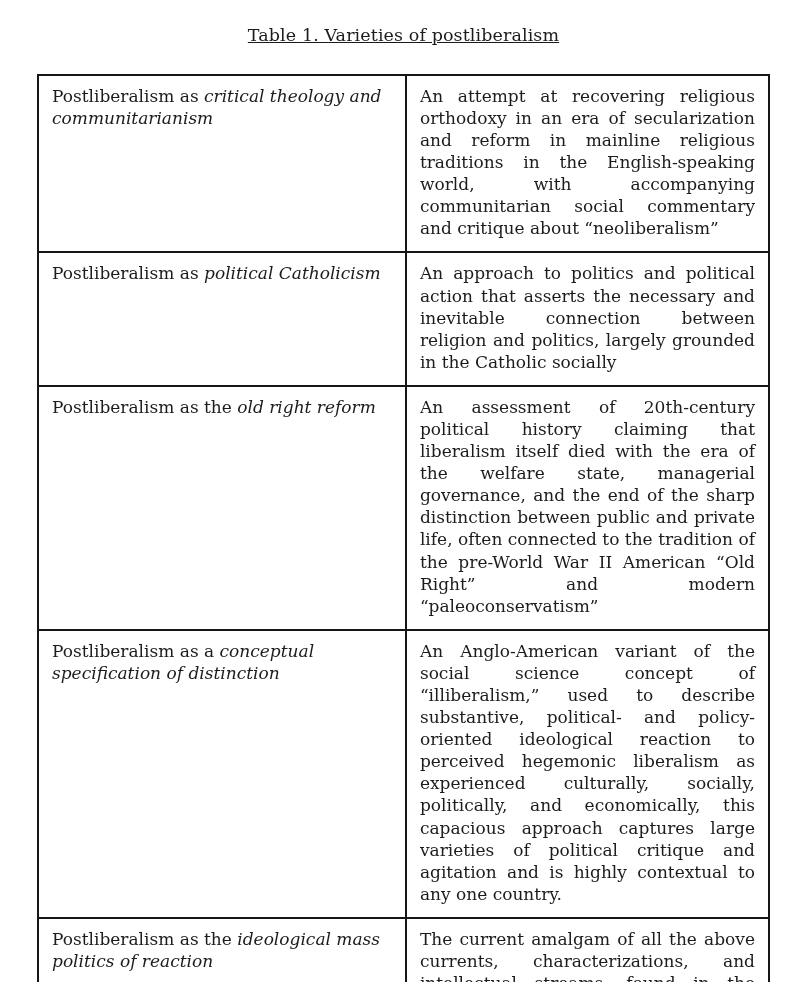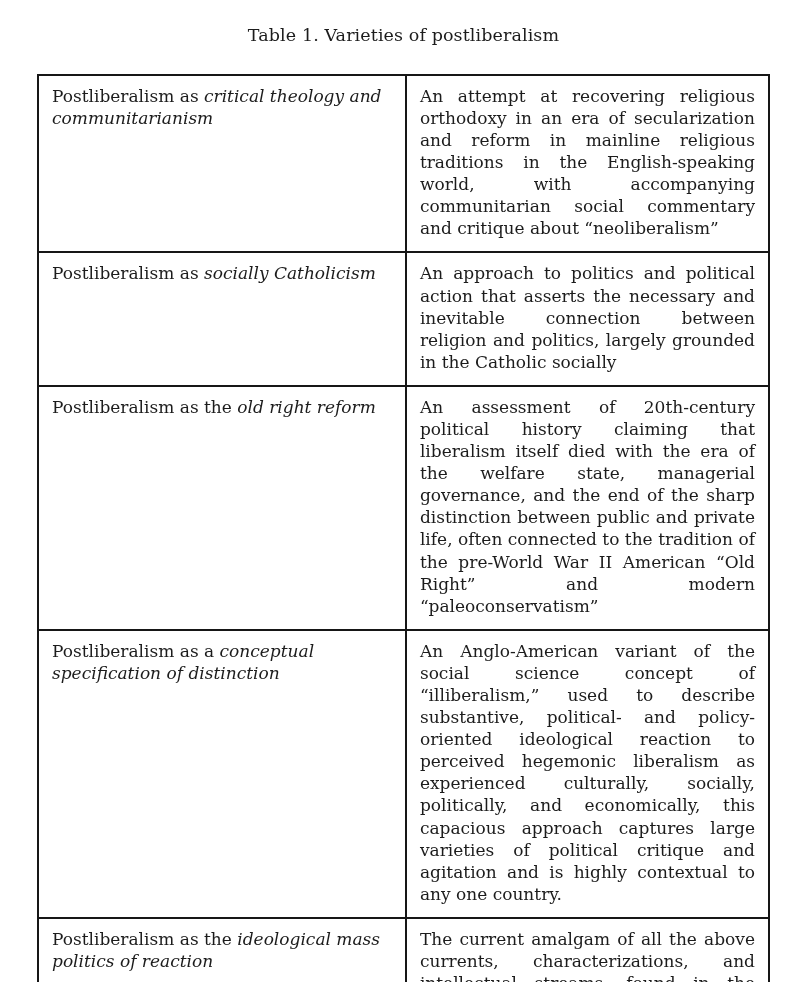--- a/index.html
+++ b/index.html
@@ -18,20 +18,21 @@
     box-sizing: border-box;
     width: 807px;
     padding: 18px 37px 14px 37px;
   }
   .caption {
     text-align: center;
     font-size: 17.5px;
     line-height: 1.3;
     margin: 6px 0 27px 0;
     letter-spacing: 0.1px;
+    text-decoration: underline;
   }
   table.vtable {
     border-collapse: collapse;
     width: 100%;
     table-layout: fixed;
     border: 2.5px solid #161616;
   }
   table.vtable td {
     border: 2px solid #161616;
     vertical-align: top;
@@ -64,21 +65,21 @@
         <td class="term-cell">
           <span>Postliberalism as </span><span class="italic-term">critical theology and communitarianism</span>
         </td>
         <td class="def-cell">
           <span>An attempt at recovering religious orthodoxy in an era of secularization and reform in mainline religious traditions in the English-speaking world, with accompanying communitarian social commentary and critique about “neoliberalism”</span>
         </td>
       </tr>
 
       <tr>
         <td class="term-cell">
-          <span>Postliberalism as </span><span class="italic-term">socially Catholicism</span>
+          <span>Postliberalism as </span><span class="italic-term">political Catholicism</span>
         </td>
         <td class="def-cell">
           <span>An approach to politics and political action that asserts the necessary and inevitable connection between religion and politics, largely grounded in the Catholic socially</span>
         </td>
       </tr>
 
       <tr>
         <td class="term-cell">
           <span>Postliberalism as the </span><span class="italic-term">old right reform</span>
         </td>

